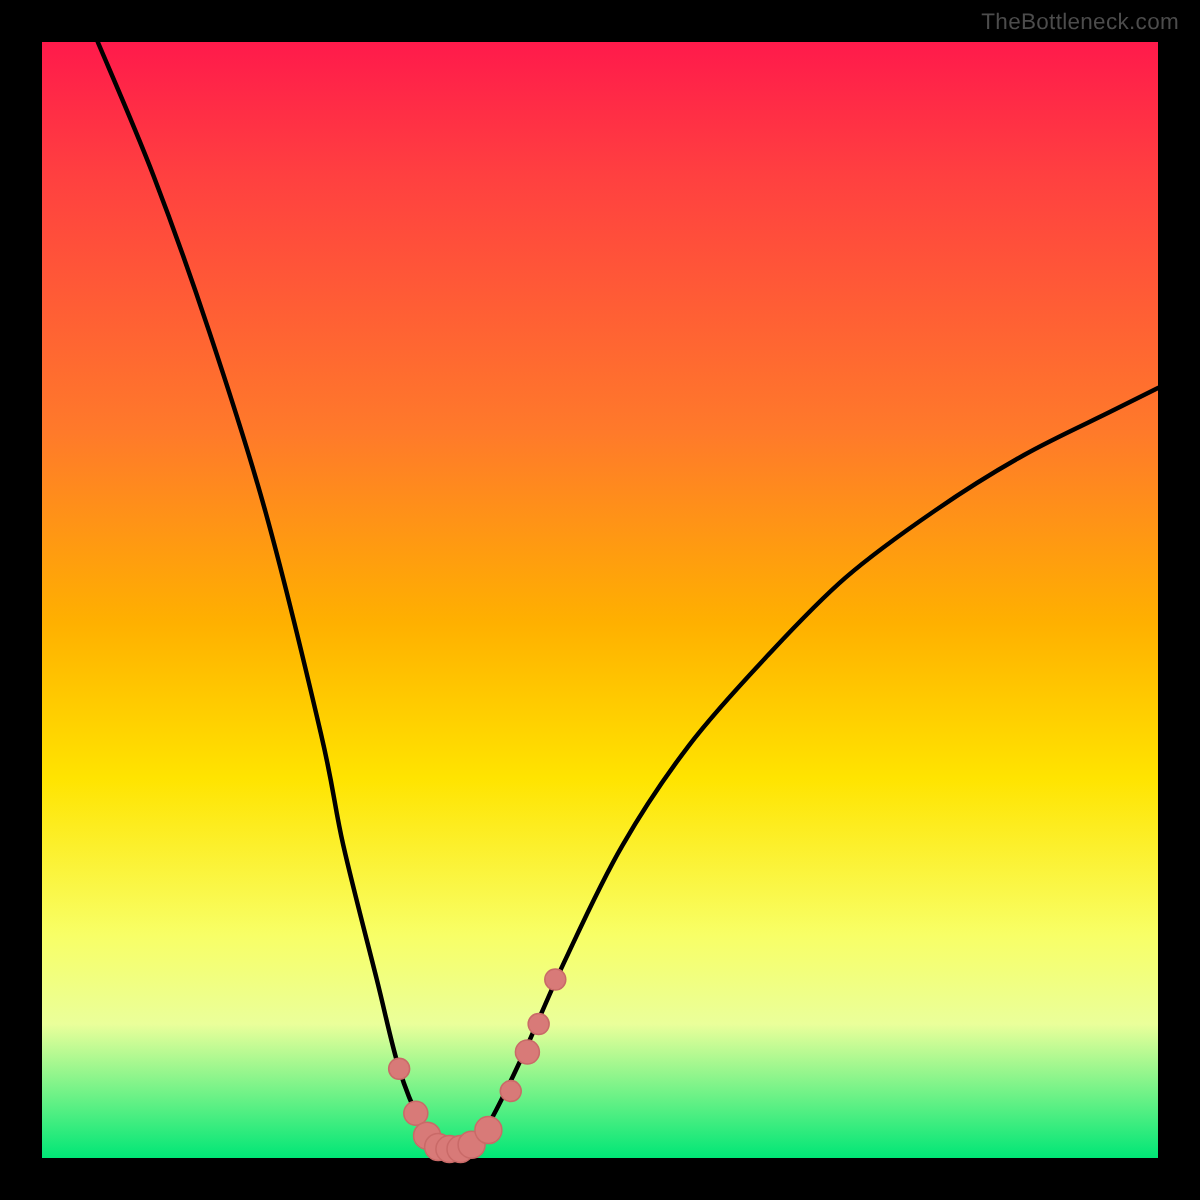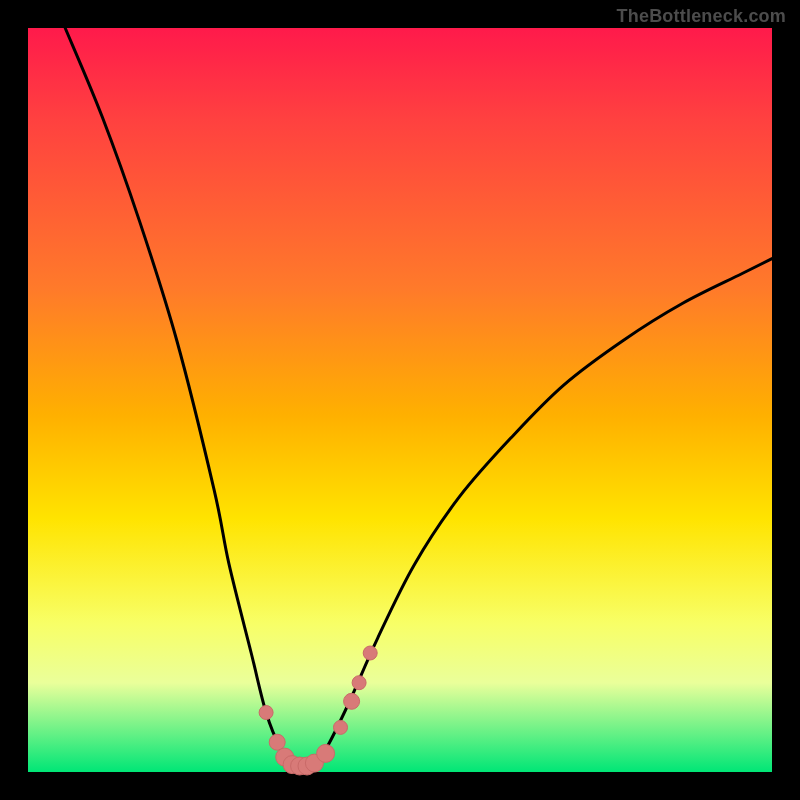--- a/index.html
+++ b/index.html
@@ -25,22 +25,22 @@
     top: 28px;
     width: 744px;
     height: 744px;
     
   }
   .watermark {
     position: absolute;
     top: 6px;
     right: 14px;
     color: #4c4c4c;
-    font-size: 18px;
-    font-weight: 700;
+    font-size: 15px;
+    font-weight: 400;
     letter-spacing: 0.2px;
   }
   svg.curve {
     position: absolute;
     left: 0;
     top: 0;
     width: 744px;
     height: 744px;
     overflow: visible;
   }

